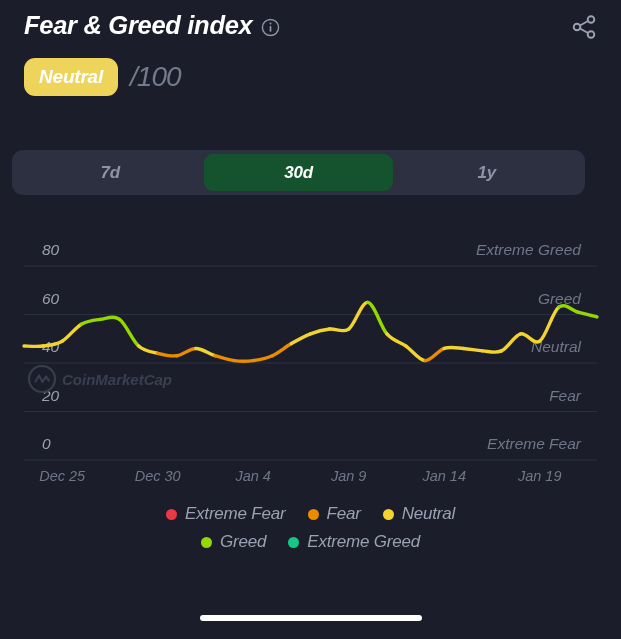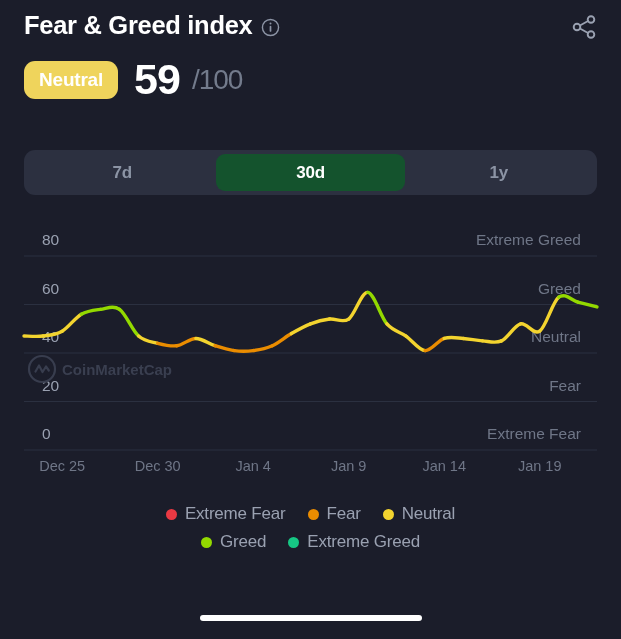--- a/index.html
+++ b/index.html
@@ -2,21 +2,21 @@
 <html><head>
 <meta charset="utf-8">
 <style>
   * { margin:0; padding:0; box-sizing:border-box; }
   html, body {
     width:621px; height:639px;
     background:#1b1d2a;
     font-family:"Liberation Sans", sans-serif;
     overflow:hidden;
   }
-  .screen { position:relative; width:621px; height:639px; background:#1b1d2a; }
+  .screen { position:relative; width:621px; height:639px; background:#1b1d2a;font-style:italic; }
 
   
   .header { position:absolute; left:24px; top:8px; right:20px; height:40px; }
   .title-row { display:flex; align-items:center; gap:9px; }
   .title {
     font-size:25.5px; font-weight:bold; color:#ffffff;
     letter-spacing:-0.3px; line-height:34px; white-space:nowrap;
   }
   .info-icon { width:19px; height:19px; flex:0 0 19px; margin-top:4px; }
   .share-btn { position:absolute; right:0; top:2px; width:34px; height:34px; cursor:pointer; }
@@ -26,33 +26,33 @@
   .badge {
     background:#efd45c; color:#ffffff; font-size:19px; font-weight:bold;
     padding:9px 15px 10px; border-radius:11px; line-height:1;
     letter-spacing:-0.2px;
   }
   .score-val { font-size:43px; font-weight:bold; color:#ffffff; line-height:1; letter-spacing:-1px; }
   .score-max { font-size:28px; font-weight:normal; color:#737b8c; line-height:1; letter-spacing:-1px; margin-left:-4px; }
 
   
   .tabs {
-    position:absolute; left:24px; top:150px; width:573px; height:45px;
+    position:absolute; left:12px; top:150px; width:573px; height:45px;
     background:#2c3040; border-radius:11px; display:flex; align-items:center;
     padding:4px;
   }
   .tab {
     flex:1; text-align:center; font-size:17px; font-weight:bold;
     color:#8c94a5; line-height:37px; border-radius:9px; cursor:pointer;
     letter-spacing:-0.2px;
   }
   .tab.active { background:#14532d; color:#ffffff; }
 
   
-  .chart { position:absolute; left:0; top:215px; width:621px; height:265px; }
+  .chart { position:absolute; left:0; top:225px; width:621px; height:265px; }
   .chart svg { display:block; }
   .ytick { font-size:15.5px; fill:#9aa1b1; font-family:"Liberation Sans", sans-serif; }
   .zone  { font-size:15.5px; fill:#6f7687; font-family:"Liberation Sans", sans-serif; text-anchor:end; }
   .xtick { font-size:14.5px; fill:#6f7687; font-family:"Liberation Sans", sans-serif; text-anchor:middle; }
   .wm    { font-size:15px; fill:#3a3f50; font-family:"Liberation Sans", sans-serif; font-weight:bold; }
 
   
   .legend { position:absolute; left:0; top:500px; width:621px; }
   .legend-row { display:flex; justify-content:center; align-items:center; gap:22px; height:28px; }
   .legend-item { display:flex; align-items:center; gap:8px; }
@@ -87,21 +87,20 @@
         <circle cx="24" cy="9.5" r="3.3" fill="none" stroke="#9aa1b1" stroke-width="1.9"></circle>
         <circle cx="24" cy="24.5" r="3.3" fill="none" stroke="#9aa1b1" stroke-width="1.9"></circle>
         <line x1="12.9" y1="15.5" x2="21.1" y2="11" stroke="#9aa1b1" stroke-width="1.9"></line>
         <line x1="12.9" y1="18.5" x2="21.1" y2="23" stroke="#9aa1b1" stroke-width="1.9"></line>
       </svg>
     </div>
   </div>
 
   <div class="score-row">
     <span class="badge" style="background: rgb(239, 212, 92);">Neutral</span>
-    <span class="score-val">59</span>
     <span class="score-max">/100</span>
   </div>
 
   <div class="tabs">
     <div class="tab">7d</div>
     <div class="tab active">30d</div>
     <div class="tab">1y</div>
   </div>
 
   <div class="chart">

